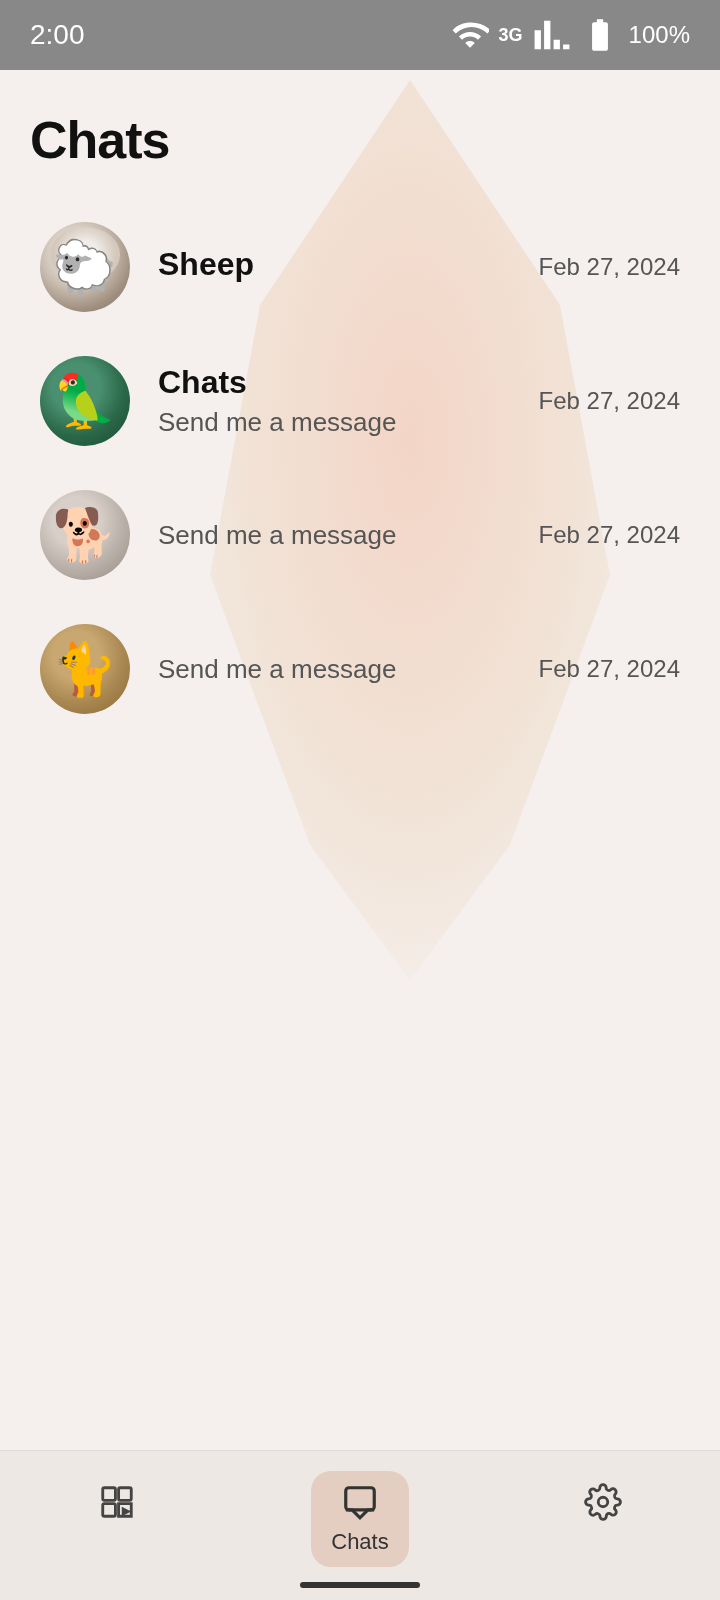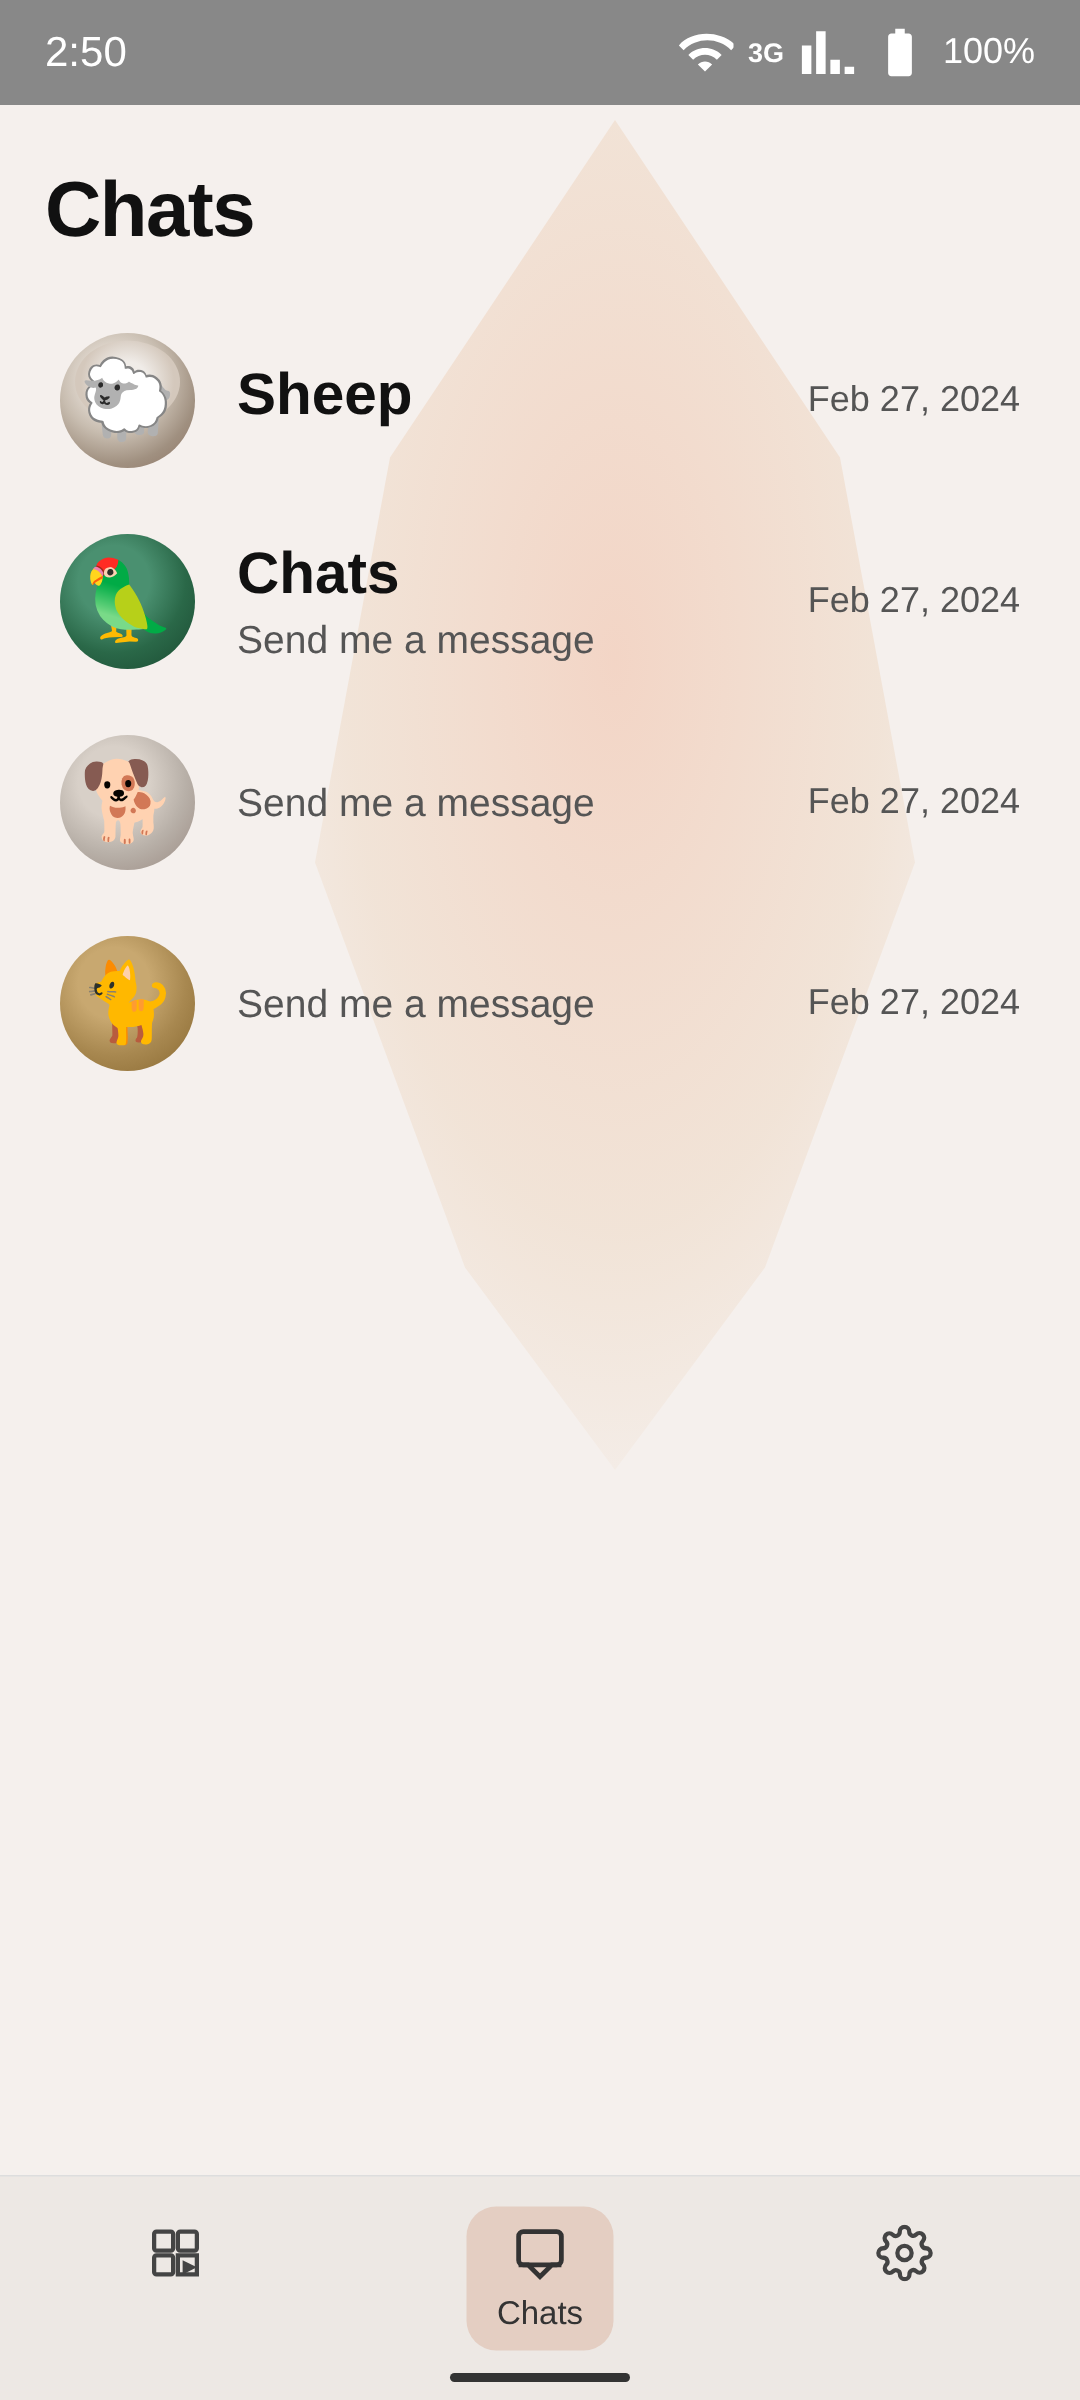--- a/index.html
+++ b/index.html
@@ -156,21 +156,21 @@
       background: radial-gradient(circle at 40% 35%, #c8a870 30%, #a88850 60%, #886830 100%);
       position: relative;
     }
 
     .chat-info {
       flex: 1;
       min-width: 0;
     }
 
     .chat-name {
-      font-size: 39px;
+      font-size: 32px;
       font-weight: 600;
       color: #111111;
       margin-bottom: 6px;
     }
 
     .chat-preview {
       font-size: 26px;
       color: #555555;
     }
 
@@ -230,21 +230,21 @@
     
     .icon-svg {
       width: 38px;
       height: 38px;
     }
   </style>
 </head>
 <body>
 
 <div class="status-bar">
-  <span class="status-time">2:50</span>
+  <span class="status-time">2:00</span>
   <div class="status-icons">
 
     <svg class="icon-svg" viewBox="0 0 24 24" fill="white">
       <path d="M1 9l2 2c5.5-5.5 14.5-5.5 20 0l2-2C18.5 2.5 6.5 2.5 1 9zm8 8l3 3 3-3c-1.65-1.66-4.34-1.66-6 0zm-4-4l2 2c2.76-2.76 7.24-2.76 10 0l2-2C15.14 9.14 8.87 9.14 5 13z"></path>
     </svg>
     <span style="color:white;font-size:18px;font-weight:600;">3G</span>
 
     <svg class="icon-svg" viewBox="0 0 24 24" fill="white">
       <path d="M1 21h4V9H1v12zm6 0h4V3H7v18zm6 0h4v-6h-4v6zm6 0h4v-3h-4v3z"></path>
     </svg>

